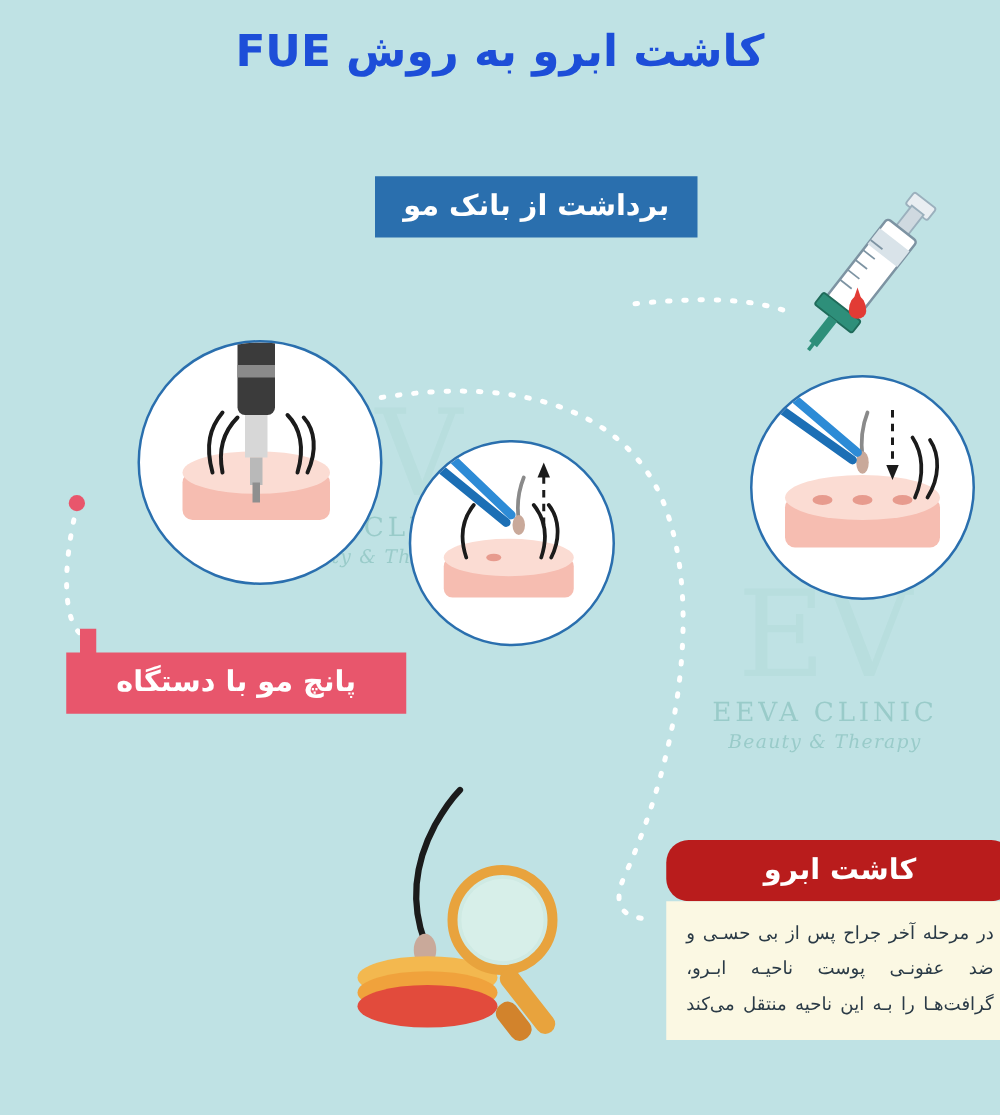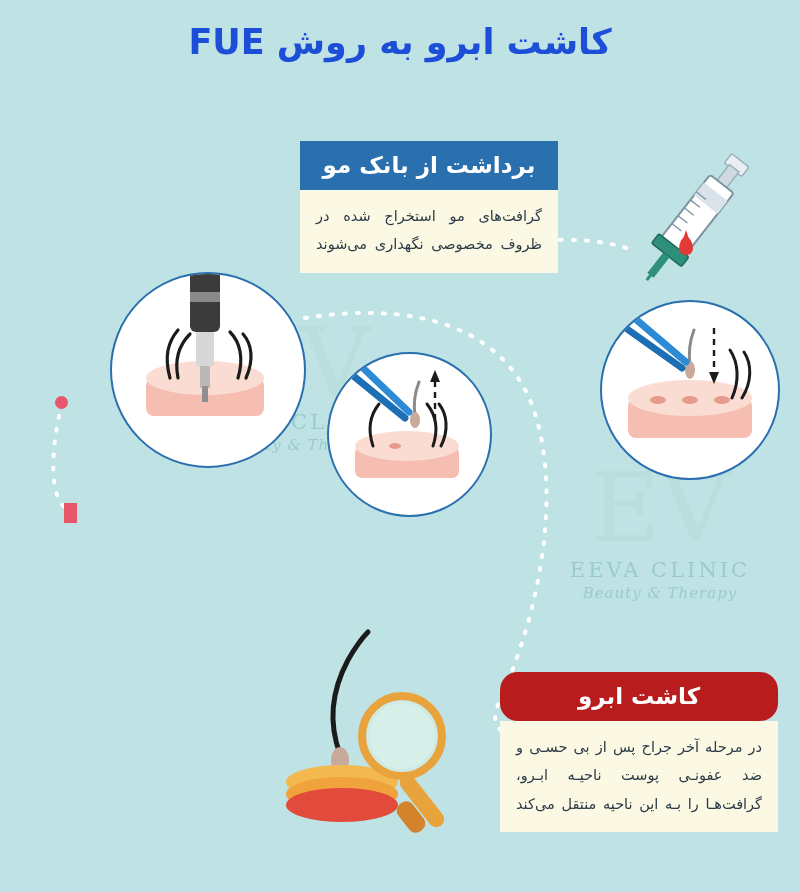--- a/index.html
+++ b/index.html
@@ -62,20 +62,21 @@
     font-size: 96px;
     color: #a6d4cf;
     opacity: .5;
     line-height: .8;
   }
 
   
   .card {
     position: absolute;
     box-sizing: border-box;
+    margin-left: 33px;
   }
   .card-header {
     color: #ffffff;
     font-size: 23px;
     font-weight: bold;
     padding: 11px 16px 12px 16px;
     text-align: center;
     direction: rtl;
   }
   .card-body {
@@ -271,25 +272,25 @@
     <ellipse cx="66" cy="201" rx="56" ry="17" fill="#e24b3c"></ellipse>
 
     <circle cx="126" cy="132" r="40" fill="#cfeae3" stroke="#e8a33d" stroke-width="8"></circle>
     <circle cx="126" cy="132" r="33" fill="#d8f0ea" opacity=".85"></circle>
     <rect x="138" y="166" width="16" height="62" rx="8" transform="rotate(-38 146 197)" fill="#e8a33d"></rect>
     <rect x="126" y="196" width="18" height="34" rx="8" transform="rotate(-38 135 213)" fill="#d2832c"></rect>
   </svg>
 
   <div class="card" id="card-harvest">
     <div class="card-header">برداشت از بانک مو</div>
-    <div class="card-body">گرافت‌های مو استخراج شده در ظروف مخصوصی نگهداری می‌شوند</div>
   </div>
 
   <div class="red-tab"></div>
   <div class="card" id="card-punch">
+    <div class="card-header">پانچ مو با دستگاه</div>
   </div>
 
   <div class="card" id="card-implant">
     <div class="card-header">کاشت ابرو</div>
     <div class="card-body">در مرحله آخر جراح پس از بی حسـی و ضد عفونـی پوست ناحیـه ابـرو، گرافت‌هـا را بـه این ناحیه منتقل می‌کند</div>
   </div>
 
 </div>
 
 </body></html>

